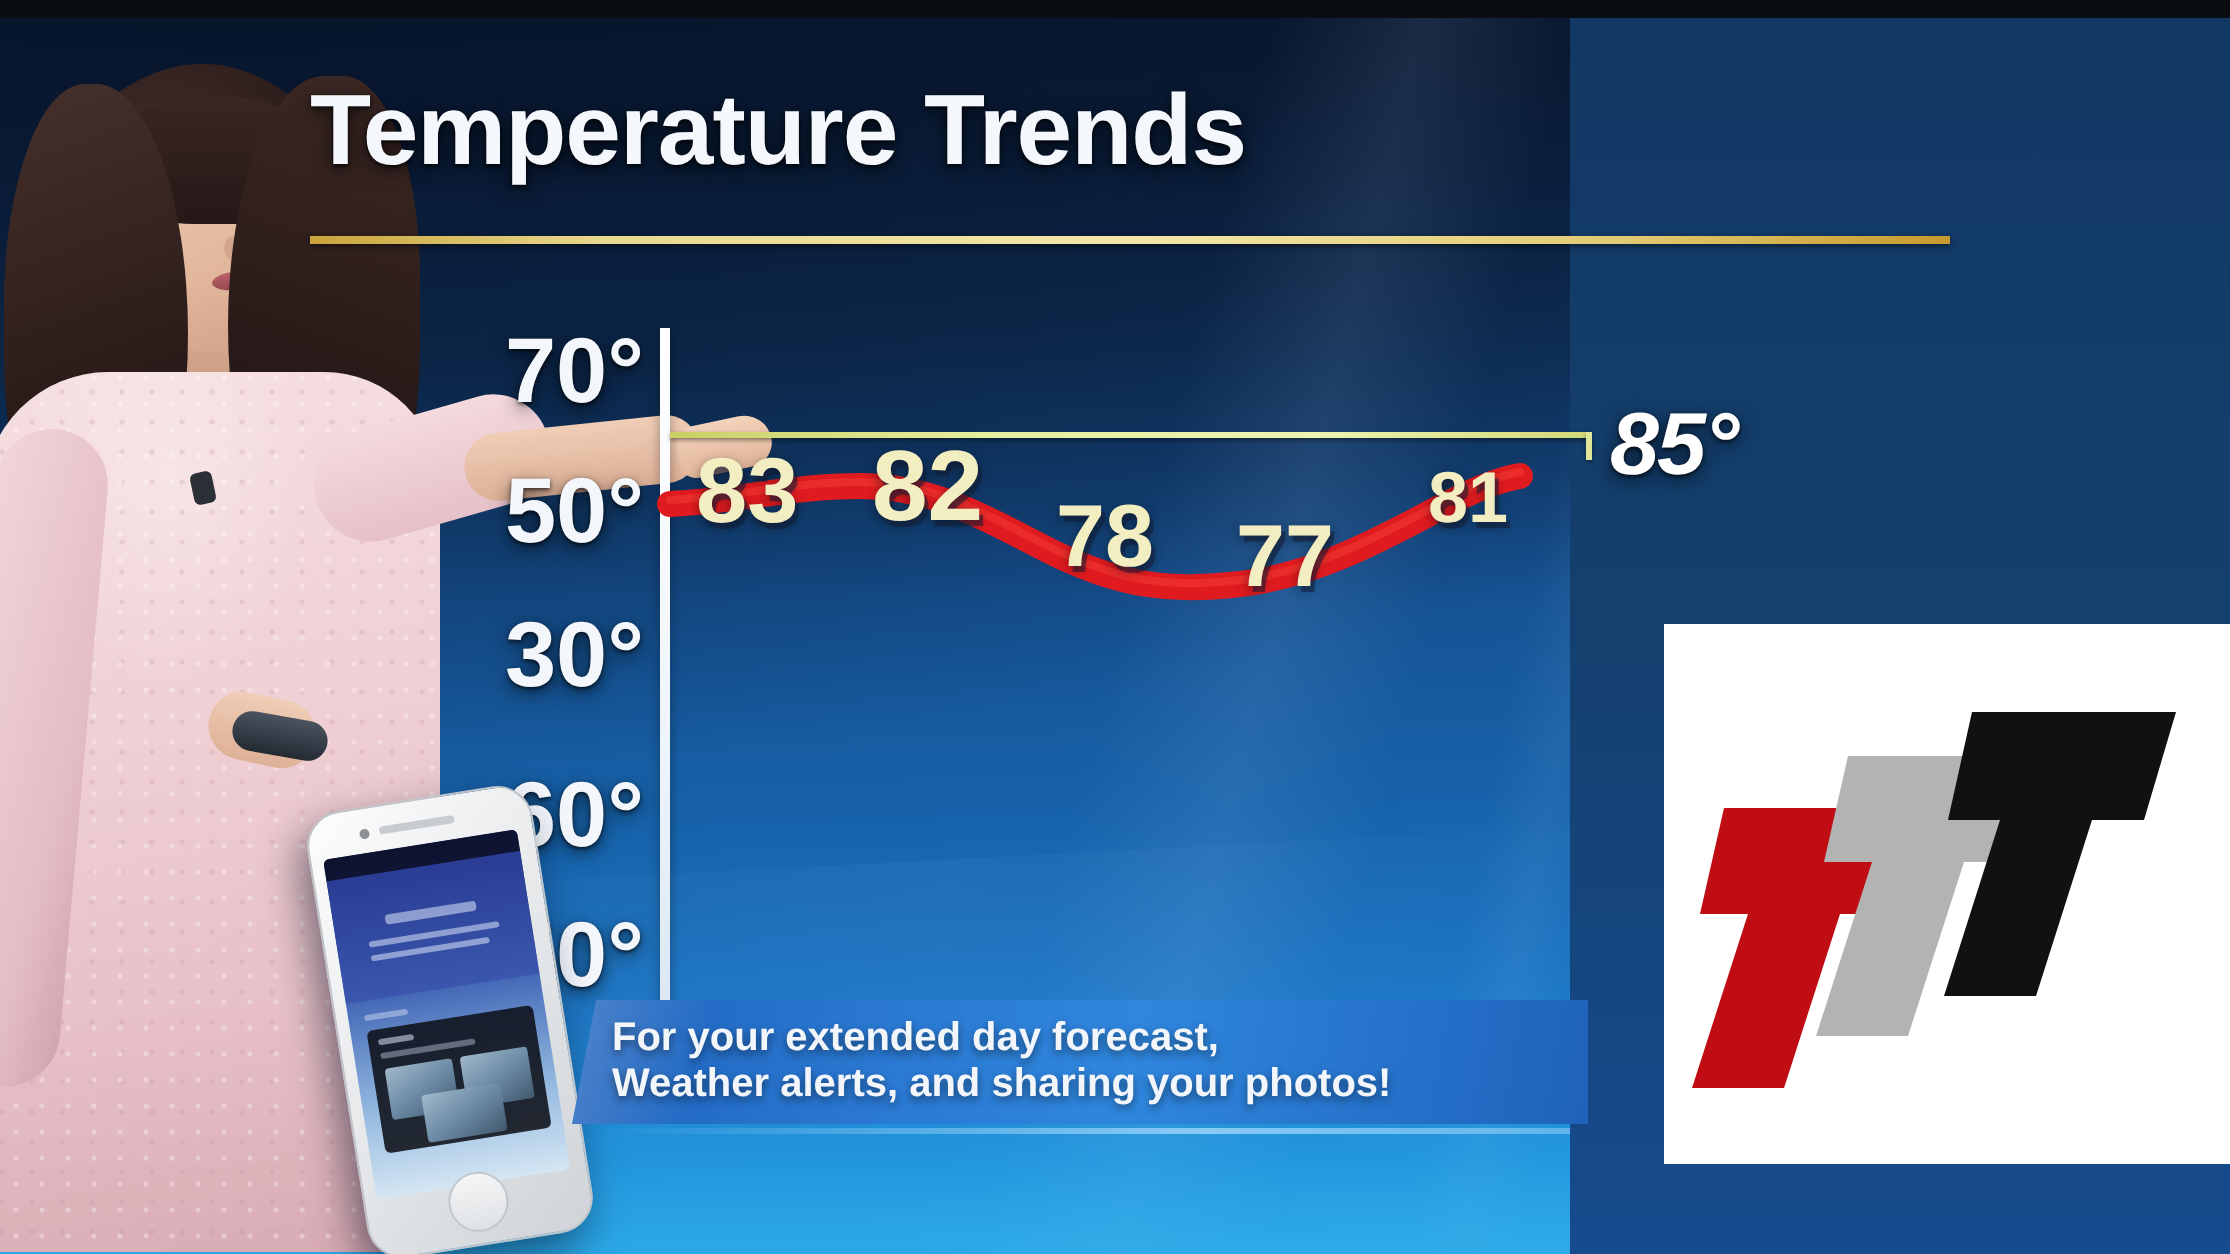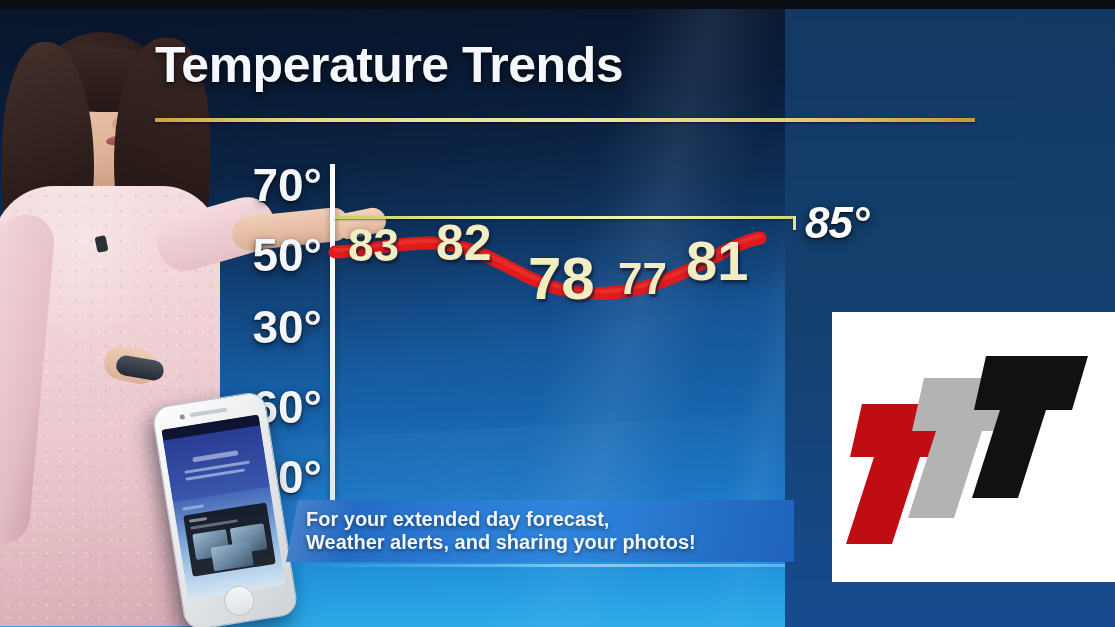--- a/index.html
+++ b/index.html
@@ -294,23 +294,23 @@
       <path d="M 335 252 C 372 250, 396 243, 430 243 C 470 243, 497 262, 530 278
                C 562 293, 586 296, 620 292 C 655 288, 686 272, 716 256
                C 734 246, 748 240, 760 238" fill="none" stroke="#e01b20" stroke-width="13" stroke-linecap="round" stroke-linejoin="round"></path>
       <path d="M 335 250 C 372 248, 396 241, 430 241 C 470 241, 497 260, 530 276
                C 562 291, 586 294, 620 290 C 655 286, 686 270, 716 254
                C 734 244, 748 238, 760 236" fill="none" stroke="#f23b33" stroke-width="4" stroke-linecap="round" opacity=".55"></path>
     </svg>
 
     <div class="dlab" style="left:348px;top:218px;font-size:46px;">83</div>
     <div class="dlab" style="left:436px;top:214px;font-size:50px;">82</div>
-    <div class="dlab" style="left:528px;top:244px;font-size:60px;">78</div>
+    <div class="dlab" style="left:528px;top:244px;font-size:44px;">78</div>
     <div class="dlab" style="left:618px;top:254px;font-size:44px;">77</div>
-    <div class="dlab" style="left:686px;top:228px;font-size:56px;">81</div>
+    <div class="dlab" style="left:714px;top:228px;font-size:36px;">81</div>
 
     <div class="endlab" style="left:805px;top:198px;">85°</div>
 
     <div class="daylab" style="left:628px;top:512px;">SAT</div>
     <div class="daylab" style="left:706px;top:512px;">SUN</div>
   </div>
 
   <div class="phone">
     <div class="ph-speaker"></div>
     <div class="ph-cam"></div>

